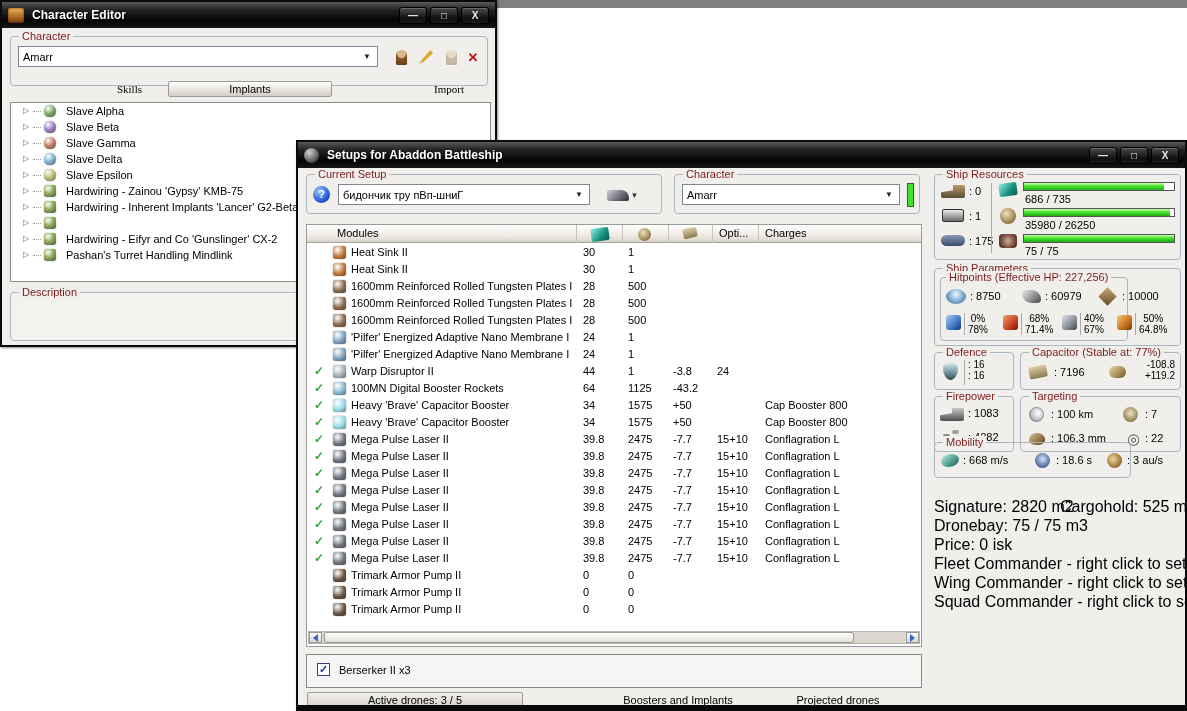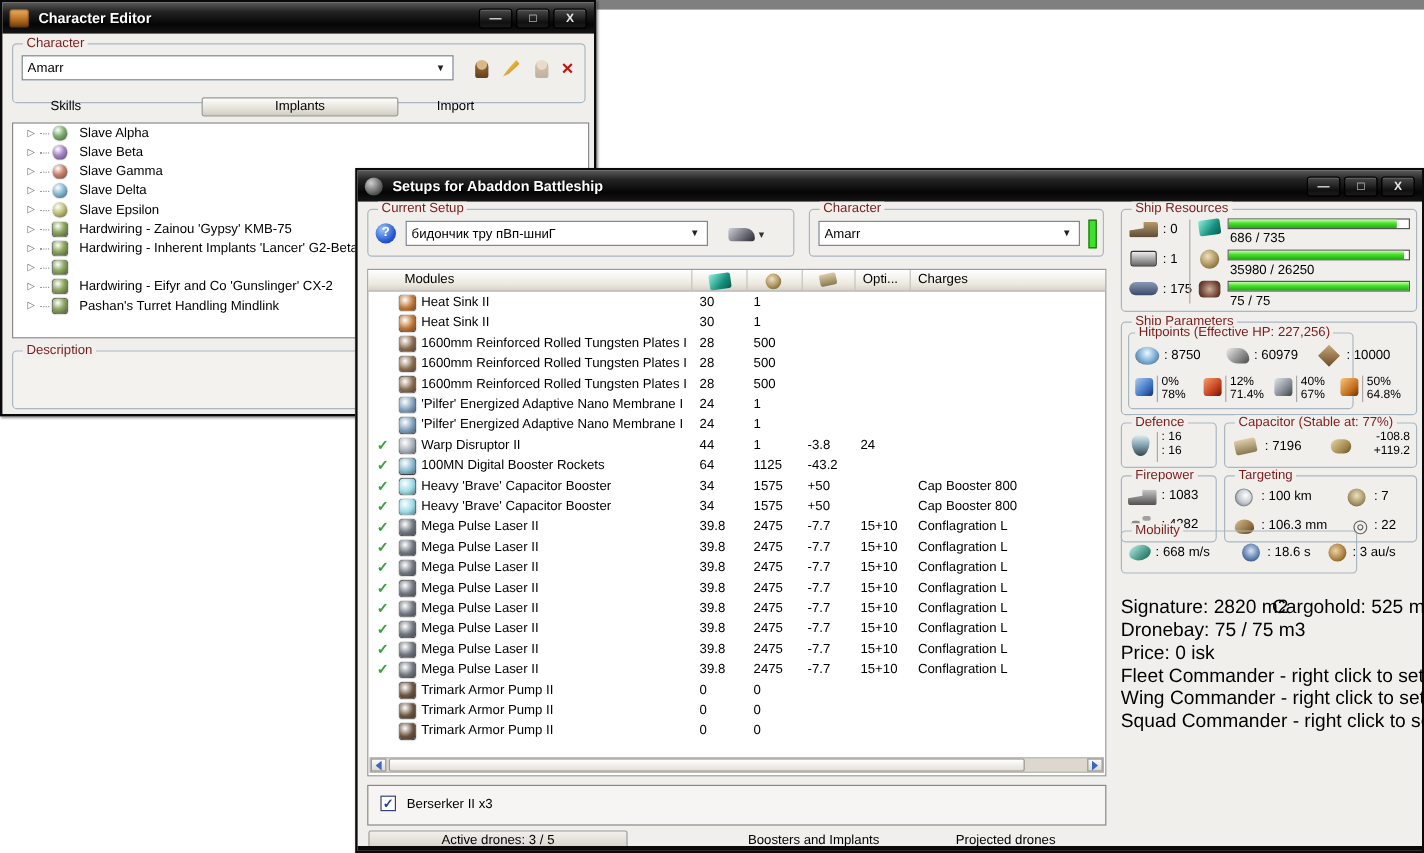--- a/index.html
+++ b/index.html
@@ -32,21 +32,21 @@
   .combo-text { font-size:11px; white-space:nowrap; overflow:hidden; }
   .combo-arrow { margin-left:auto; color:#222; font-size:8px; padding:0 2px; }
 
   
   #ce-list { position:absolute; left:8px; top:100px; width:481px; height:180px; background:#fff; border:1px solid #8a8a8a; overflow:hidden; }
   .imp-row { position:relative; height:16px; line-height:16px; white-space:nowrap; }
   .imp-arrow { position:absolute; left:12px; top:0; color:#666; font-size:8px; }
   .imp-dots { position:absolute; left:22px; top:8px; width:8px; border-top:1px dotted #9a9a9a; }
   .imp-icon { position:absolute; left:33px; top:2px; width:12px; height:12px; border-radius:50% 50% 45% 45%; box-shadow:0 0 1px #333; }
   .imp-label { position:absolute; left:55px; top:0; }
-  .tab-flat { position:absolute; top:81px; text-align:left; }
+  .tab-flat { position:absolute; top:81px; text-align:right;font-family:Liberation Serif, serif; }
   .tab-btn { position:absolute; top:79px; height:16px; border:1px solid #9a9a9a; border-radius:2px;
     background:linear-gradient(180deg,#fdfdfc,#e2ded6 70%,#d2cec6); text-align:center; line-height:14px; }
 
   
   #mod-table { position:absolute; left:8px; top:82px; width:616px; height:423px; background:#fff; border:1px solid #9a9a9a; }
   #mod-header { position:absolute; left:0; top:0; width:100%; height:18px;
     background:linear-gradient(180deg,#ffffff,#ece8e0 70%,#d6d2ca); border-bottom:1px solid #a8a69e; }
   .hdr-cell { position:absolute; top:0; height:18px; line-height:17px; border-right:1px solid #c6c3bc; }
   .hdr-text { padding-left:6px; display:block; }
   .hdr-icon { position:absolute; top:3px; }
@@ -558,34 +558,34 @@
     <span class="stat-val" style="left:90px; top:44px;">35980 / 26250</span>
     <span class="ic ic-drone" style="left:64px; top:59px;"></span>
     <span class="bar-track" style="left:88px; top:59px;">
         <span class="bar-fill" style="display: block; width: 100%;"></span>
       </span>
     <span class="stat-val" style="left:90px; top:70px;">75 / 75</span>
   </div>
 
   <div class="group" style="left:636px; top:126px; width:247px; height:78px;">
     <span class="group-label">Ship Parameters</span>
-    <div class="group" style="left:5px; top:8px; width:188px; height:64px;">
+    <div class="group" style="left:5px; top:8px; width:188px; height:64px;text-align:center;">
       <span class="group-label" style="left:5px;">Hitpoints (Effective HP: 227,256)</span>
       <span class="ic ic-shield" style="left:5px; top:11px;"></span>
       <span class="stat-val" style="left:29px; top:12px;">: 8750</span>
       <span class="ic ic-armor" style="left:81px; top:12px;"></span>
       <span class="stat-val" style="left:104px; top:12px;">: 60979</span>
       <span class="ic ic-struct" style="left:160px; top:12px;"></span>
       <span class="stat-val" style="left:181px; top:12px;">: 10000</span>
       <span class="ic ic-em" style="left:5px; top:37px;"></span>
       <span class="vdiv" style="left:23px; top:35px; height:22px;"></span>
       <span class="stat-val-sm" style="left:27px; top:35px;"><span>0%</span><br><span>78%</span></span>
       <span class="ic ic-th" style="left:62px; top:37px;"></span>
       <span class="vdiv" style="left:80px; top:35px; height:22px;"></span>
-      <span class="stat-val-sm" style="left:84px; top:35px;"><span>12%</span><br><span>71.4%</span></span>
+      <span class="stat-val-sm" style="left:84px; top:35px;"><span>68%</span><br><span>71.4%</span></span>
       <span class="ic ic-ki" style="left:121px; top:37px;"></span>
       <span class="vdiv" style="left:139px; top:35px; height:22px;"></span>
       <span class="stat-val-sm" style="left:143px; top:35px;"><span>40%</span><br><span>67%</span></span>
       <span class="ic ic-ex" style="left:176px; top:37px;"></span>
       <span class="vdiv" style="left:194px; top:35px; height:22px;"></span>
       <span class="stat-val-sm" style="left:198px; top:35px;"><span>50%</span><br><span>64.8%</span></span>
     </div>
   </div>
 
   <div class="group" style="left:636px; top:210px; width:80px; height:38px;">

